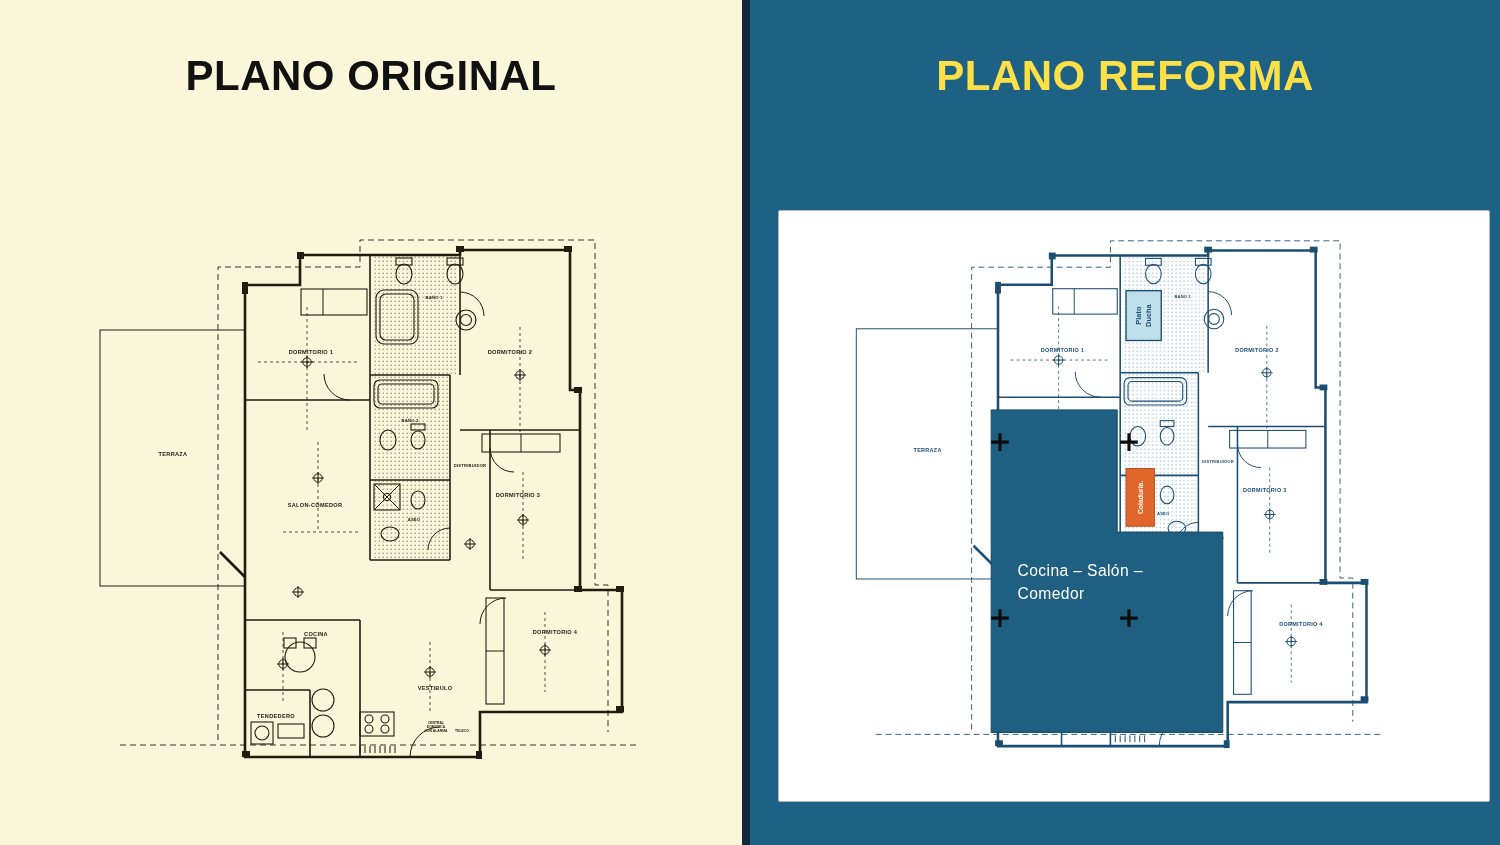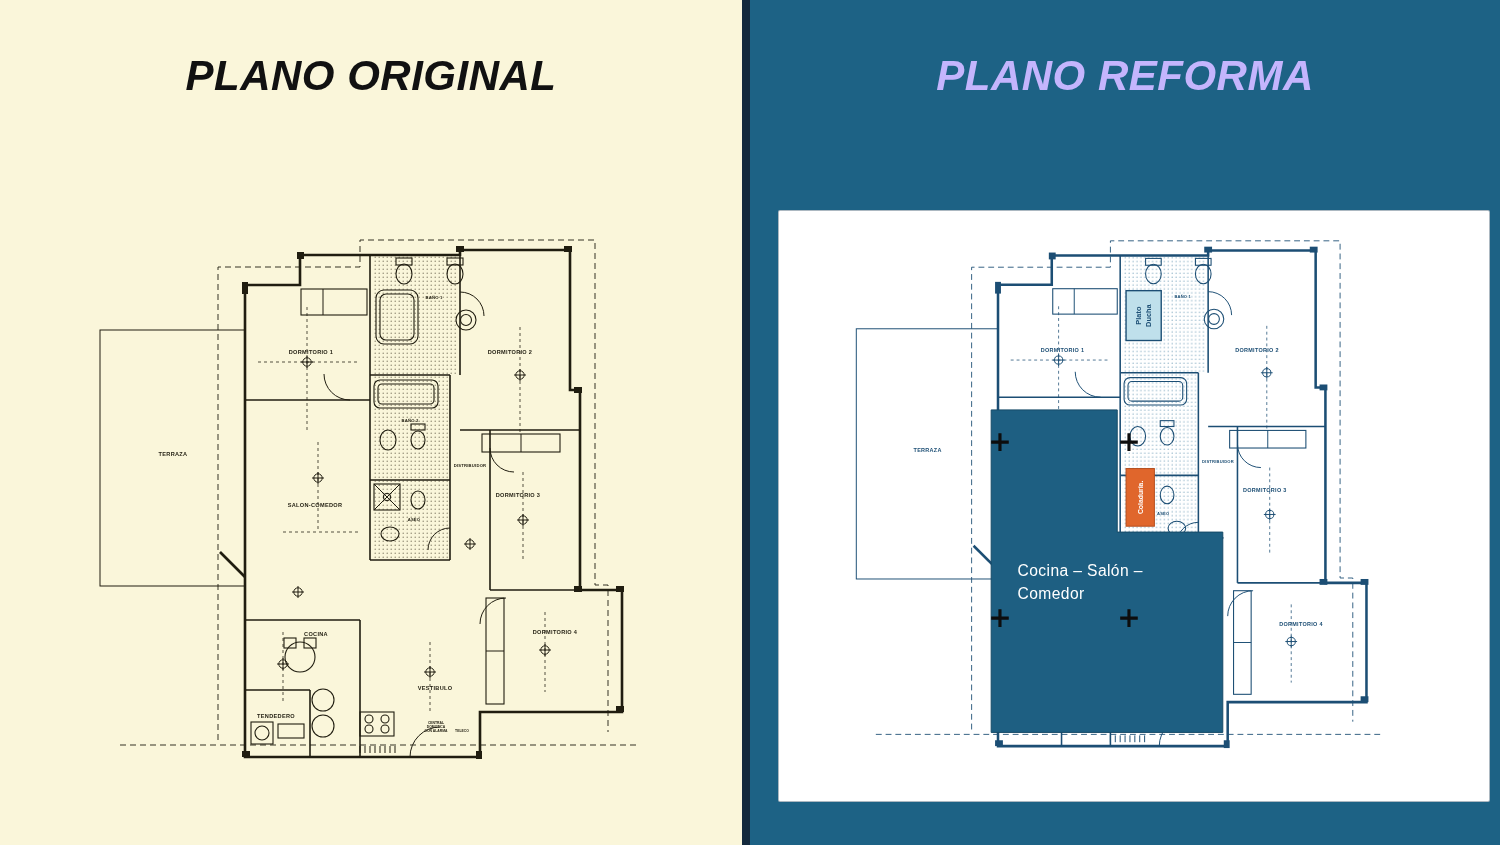--- a/index.html
+++ b/index.html
@@ -3,23 +3,23 @@
 <meta charset="utf-8">
 <style>
   html,body{margin:0;padding:0;background:#222;}
   .stage{position:relative;width:1500px;height:845px;overflow:hidden;
          font-family:"Liberation Sans",sans-serif;display:flex;}
   .panel{position:relative;height:100%;}
   .panel-left{width:742px;background:#FAF6DA;}
   .divider{width:8px;height:100%;background:#13293C;}
   .panel-right{width:750px;background:#1D6285;}
   .panel h1{margin:0;position:absolute;top:52px;left:0;right:0;
-            text-align:center;font-size:42px;font-weight:800;letter-spacing:.5px;font-style:italic;}
+            text-align:center;font-size:42px;font-weight:800;letter-spacing:.5px;}
   .panel-left h1{color:#111111;}
-  .panel-right h1{color:#c4b5fd;}
+  .panel-right h1{color:#fde047;}
   .card{position:absolute;left:28px;top:210px;width:710px;height:590px;
         background:#FFFFFF;border:1px solid rgba(16,52,77,.35);border-radius:2px;}
   svg.plan-original{position:absolute;left:98px;top:232px;color:#201D10;}
   svg.plan-reform{position:absolute;left:75px;top:22px;color:#1C4E74;}
   .w3{fill:none;stroke:currentColor;stroke-width:2.6;}
   .w2{fill:none;stroke:currentColor;stroke-width:1.6;}
   .w1{fill:none;stroke:currentColor;stroke-width:1;}
   .dash{fill:none;stroke:currentColor;stroke-width:1;stroke-dasharray:6 4;opacity:.9;}
   .circ{fill:none;stroke:currentColor;stroke-width:.9;stroke-dasharray:3 3;opacity:.85;}
   .fix{fill:#ffffff00;stroke:currentColor;stroke-width:1.1;}

